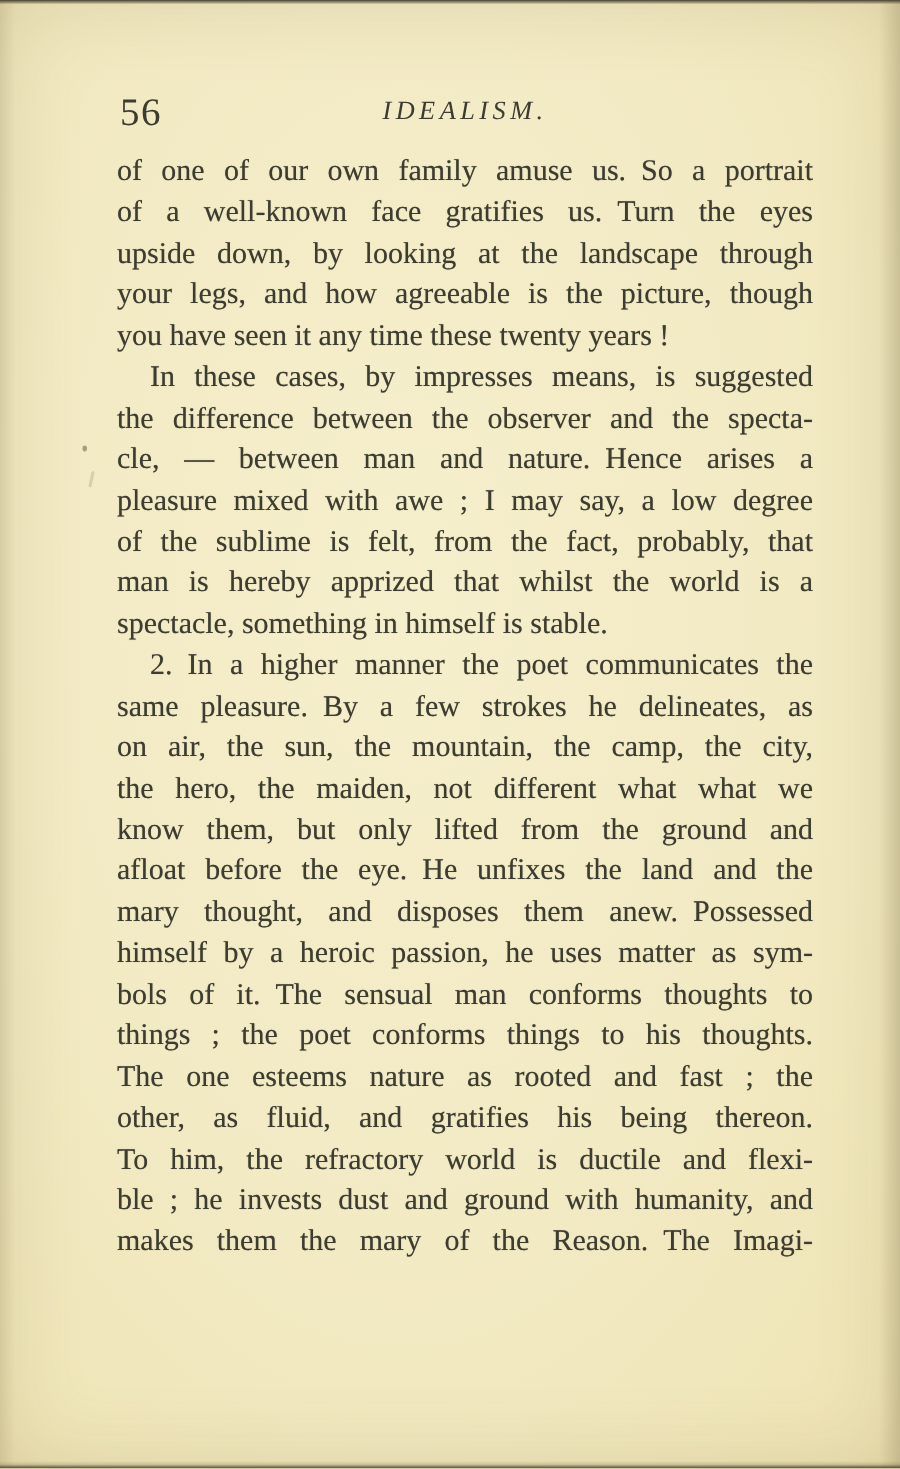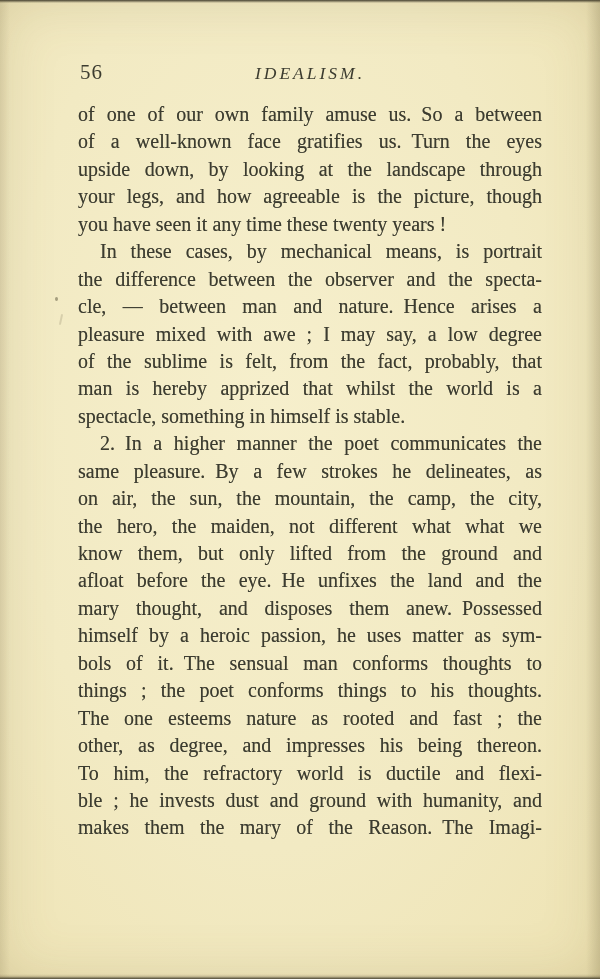--- a/index.html
+++ b/index.html
@@ -47,21 +47,21 @@
   .header {
     position: absolute;
     left: 78px;
     width: 464px;
     top: 60px;
     height: 26px;
   }
   .page-number {
     position: absolute;
     left: 2px; top: 0;
-    font-size: 21px;
+    font-size: 26px;
     letter-spacing: 1px;
   }
   .running-header {
     position: absolute;
     left: 0; right: 0; top: 3px;
     text-align: center;
     font-style: italic;
     font-size: 17.5px;
     letter-spacing: 3px;
     word-spacing: 2px;
@@ -100,41 +100,41 @@
   <div class="edge-left"></div>
   <div class="speck-1"></div>
   <div class="speck-2"></div>
 
   <div class="header">
     <span class="page-number">56</span>
     <span class="running-header">IDEALISM.</span>
   </div>
 
   <div class="text-block" id="text-block">
-      <div class="line">of one of our own family amuse us. So a between</div>
+      <div class="line">of one of our own family amuse us. So a portrait</div>
       <div class="line">of a well-known face gratifies us. Turn the eyes</div>
       <div class="line">upside down, by looking at the landscape through</div>
       <div class="line">your legs, and how agreeable is the picture, though</div>
       <div class="line nojust">you have seen it any time these twenty years !</div>
-      <div class="line indent">In these cases, by mechanical means, is portrait</div>
+      <div class="line indent">In these cases, by impresses means, is suggested</div>
       <div class="line">the difference between the observer and the specta-</div>
       <div class="line">cle, — between man and nature. Hence arises a</div>
       <div class="line">pleasure mixed with awe ; I may say, a low degree</div>
       <div class="line">of the sublime is felt, from the fact, probably, that</div>
       <div class="line">man is hereby apprized that whilst the world is a</div>
       <div class="line nojust">spectacle, something in himself is stable.</div>
       <div class="line indent">2. In a higher manner the poet communicates the</div>
       <div class="line">same pleasure. By a few strokes he delineates, as</div>
       <div class="line">on air, the sun, the mountain, the camp, the city,</div>
       <div class="line">the hero, the maiden, not different what what we</div>
       <div class="line">know them, but only lifted from the ground and</div>
       <div class="line">afloat before the eye. He unfixes the land and the</div>
       <div class="line">mary thought, and disposes them anew. Possessed</div>
       <div class="line">himself by a heroic passion, he uses matter as sym-</div>
       <div class="line">bols of it. The sensual man conforms thoughts to</div>
       <div class="line">things ; the poet conforms things to his thoughts.</div>
       <div class="line">The one esteems nature as rooted and fast ; the</div>
-      <div class="line">other, as degree, and impresses his being thereon.</div>
+      <div class="line">other, as fluid, and gratifies his being thereon.</div>
       <div class="line">To him, the refractory world is ductile and flexi-</div>
       <div class="line">ble ; he invests dust and ground with humanity, and</div>
       <div class="line">makes them the mary of the Reason. The Imagi-</div>
     </div>
 </div>
 
 </body></html>

